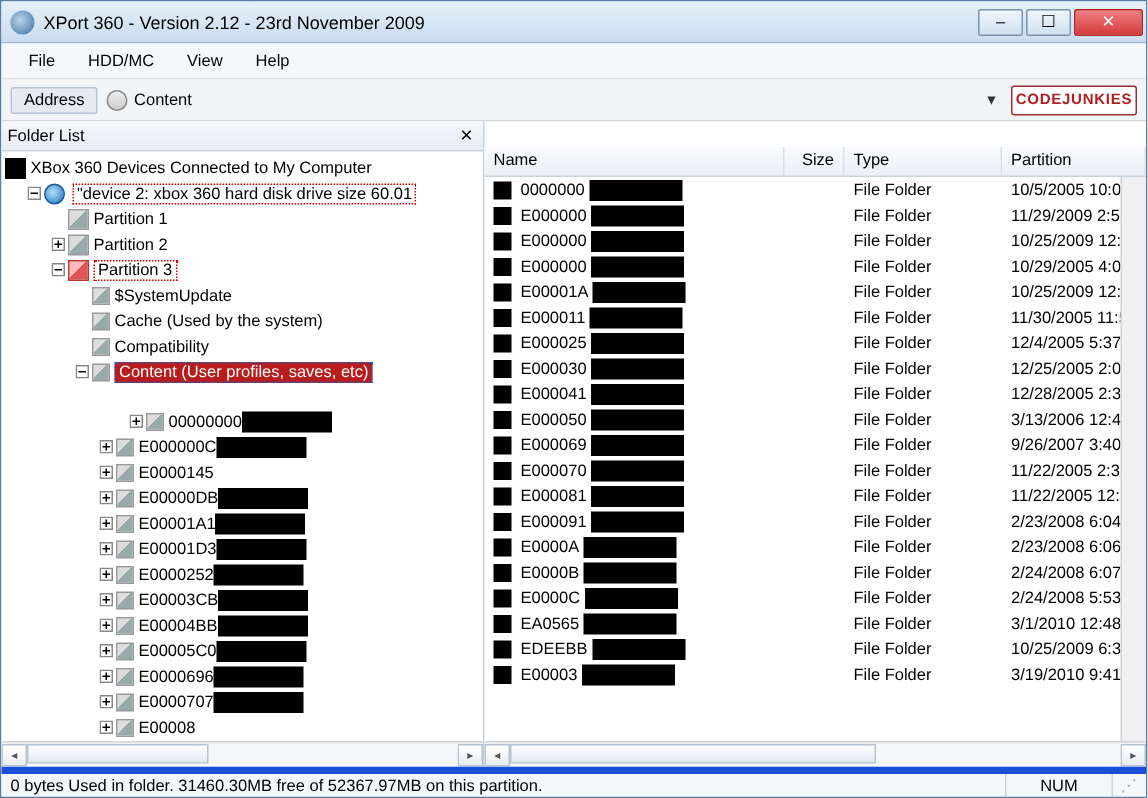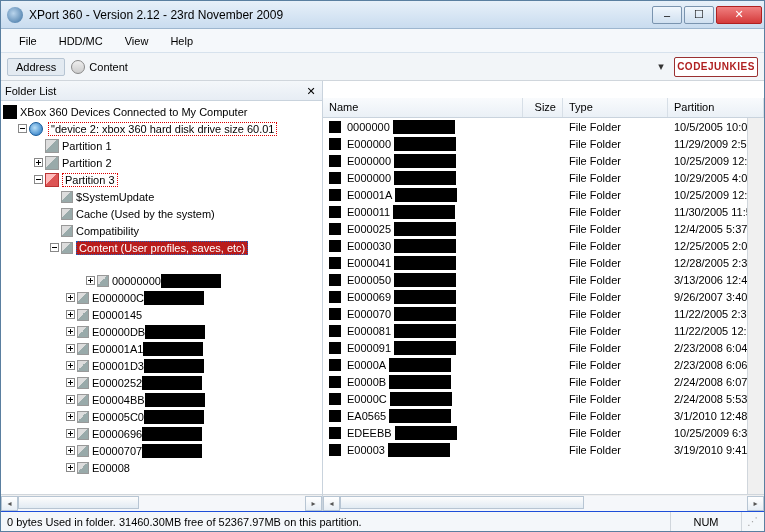--- a/index.html
+++ b/index.html
@@ -47,21 +47,21 @@
 .col-mod { flex:1; }
 .list { flex:1; overflow:auto; }
 .row { display:flex; height:17px; align-items:center; white-space:nowrap; }
 .cc { padding-left:6px; }
 .cc.col-name { display:flex; align-items:center; gap:3px; }
 .hscroll { height:17px; background:#f0f0f0; border-top:1px solid #d0d6dc; display:flex; align-items:center; position:relative; }
 .hscroll .btn { width:17px;height:15px;border:1px solid #b7c5d3;background:linear-gradient(#fff,#e7eef5);display:flex;align-items:center;justify-content:center;font-size:8px;color:#555; }
 .hscroll .track { flex:1; background:#f5f7fa; height:15px; position:relative; }
 .hscroll .thumb { position:absolute; left:0; top:0; height:13px; width:50%; border:1px solid #b7c5d3; background:linear-gradient(#fdfdfd,#e2ebf3); }
 .vscroll { position:absolute; right:0; top:0; bottom:0; width:17px; background:#f0f0f0; border-left:1px solid #d0d6dc; }
-.status { height:20px; border-top:1px solid #1d4ed8; background:#f4f7fa; display:flex; align-items:center; padding:0 6px; }
+.status { height:20px; border-top:5px solid #1d4ed8; background:#f4f7fa; display:flex; align-items:center; padding:0 6px; }
 .status .s1 { flex:1; }
 .status .snum { width:72px; text-align:center; border-left:1px solid #d0d6dc; border-right:1px solid #d0d6dc; height:100%; display:flex;align-items:center;justify-content:center; }
 .status .grip { width:16px; text-align:right; color:#aaa; }
 .rightwrap { position:relative; flex:1; display:flex; flex-direction:column; }
 </style>
 </head>
 <body>
 
 <div class="window">
 
@@ -248,20 +248,32 @@
             <div class="node" style="padding-left: 62px;">
               <span class="expander">
                 <svg viewBox="0 0 9 9">
                   <rect x="0.5" y="0.5" width="8" height="8" fill="#fff" stroke="#888"></rect>
                   <line x1="2" y1="4.5" x2="7" y2="4.5" stroke="#000"></line>
                   <line x1="4.5" y1="2" x2="4.5" y2="7" stroke="#000"></line>
                 </svg>
               </span>
               <span class="ic part sm"></span>
               <span class="lbl">E0000252</span>
+              <span class="censor" style="width:60px"></span>
+            </div>
+            <div class="node" style="padding-left: 62px;">
+              <span class="expander">
+                <svg viewBox="0 0 9 9">
+                  <rect x="0.5" y="0.5" width="8" height="8" fill="#fff" stroke="#888"></rect>
+                  <line x1="2" y1="4.5" x2="7" y2="4.5" stroke="#000"></line>
+                  <line x1="4.5" y1="2" x2="4.5" y2="7" stroke="#000"></line>
+                </svg>
+              </span>
+              <span class="ic part sm"></span>
+              <span class="lbl">E00003CB</span>
               <span class="censor" style="width:60px"></span>
             </div>
             <div class="node" style="padding-left: 62px;">
               <span class="expander">
                 <svg viewBox="0 0 9 9">
                   <rect x="0.5" y="0.5" width="8" height="8" fill="#fff" stroke="#888"></rect>
                   <line x1="2" y1="4.5" x2="7" y2="4.5" stroke="#000"></line>
                   <line x1="4.5" y1="2" x2="4.5" y2="7" stroke="#000"></line>
                 </svg>
               </span>

